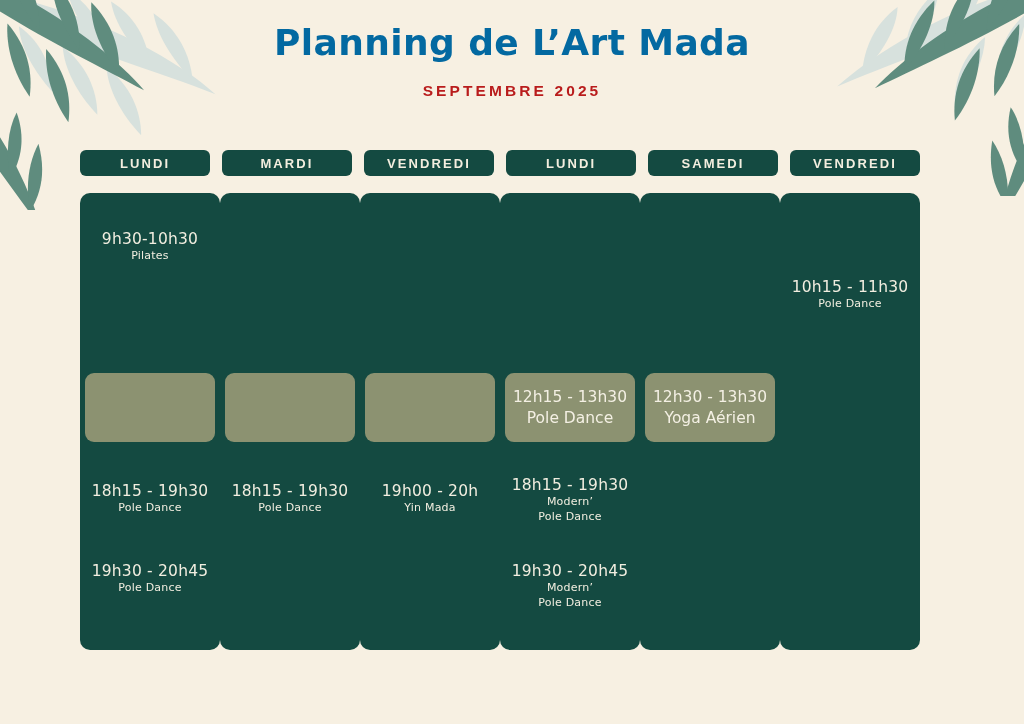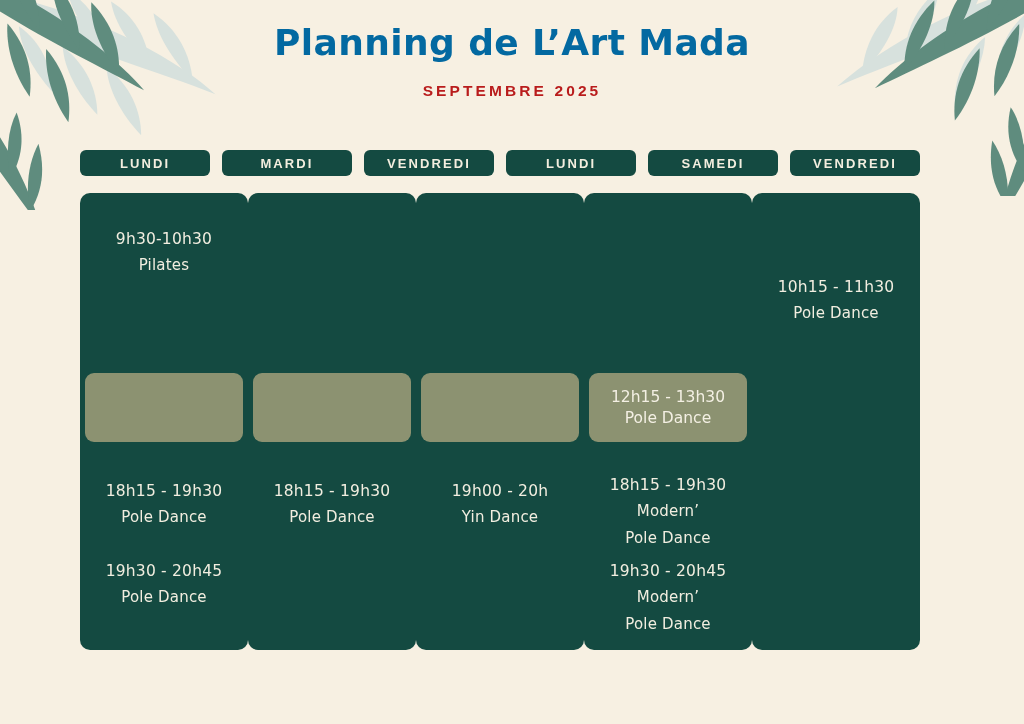--- a/index.html
+++ b/index.html
@@ -87,21 +87,21 @@
     position: absolute;
     left: 0;
     right: 0;
     text-align: center;
     color: #F2EEE0;
     font-family: "DejaVu Sans", sans-serif;
     line-height: 1.32;
     padding: 0 6px;
   }
   .slot .time { font-size: 15.5px; letter-spacing: 0.2px; }
-  .slot .act  { font-size: 15px; letter-spacing: 0.2px; margin-top: 7px; }
+  .slot .act  { font-size: 11px; letter-spacing: 0.2px; }
 
   
   .band {
     position: absolute;
     left: 5px;
     right: 5px;
     top: 180px;
     height: 69px;
     background: #8C9271;
     border-radius: 9px;
@@ -227,41 +227,47 @@
       <div class="slot" style="top:288px">
         <div class="time">18h15 - 19h30</div>
         <div class="act">Pole Dance</div>
       </div>
     </div>
 
     <div class="col">
       <div class="band empty"></div>
       <div class="slot" style="top:288px">
         <div class="time">19h00 - 20h</div>
-        <div class="act">Yin Dance</div>
+        <div class="act">Yin Mada</div>
       </div>
     </div>
 
     <div class="col">
       <div class="band">
         <div class="time">12h15 - 13h30</div>
         <div class="act">Pole Dance</div>
       </div>
       <div class="slot" style="top:282px">
         <div class="time">18h15 - 19h30</div>
         <div class="act">Modern’</div>
         <div class="act">Pole Dance</div>
       </div>
       <div class="slot" style="top:368px">
         <div class="time">19h30 - 20h45</div>
         <div class="act">Modern’</div>
         <div class="act">Pole Dance</div>
       </div>
     </div>
 
+    <div class="col">
+      <div class="band">
+        <div class="time">12h30 - 13h30</div>
+        <div class="act">Yoga Aérien</div>
+      </div>
+    </div>
 
     <div class="col">
       <div class="slot" style="top:84px">
         <div class="time">10h15 - 11h30</div>
         <div class="act">Pole Dance</div>
       </div>
     </div>
 
   </div>
 </div>

